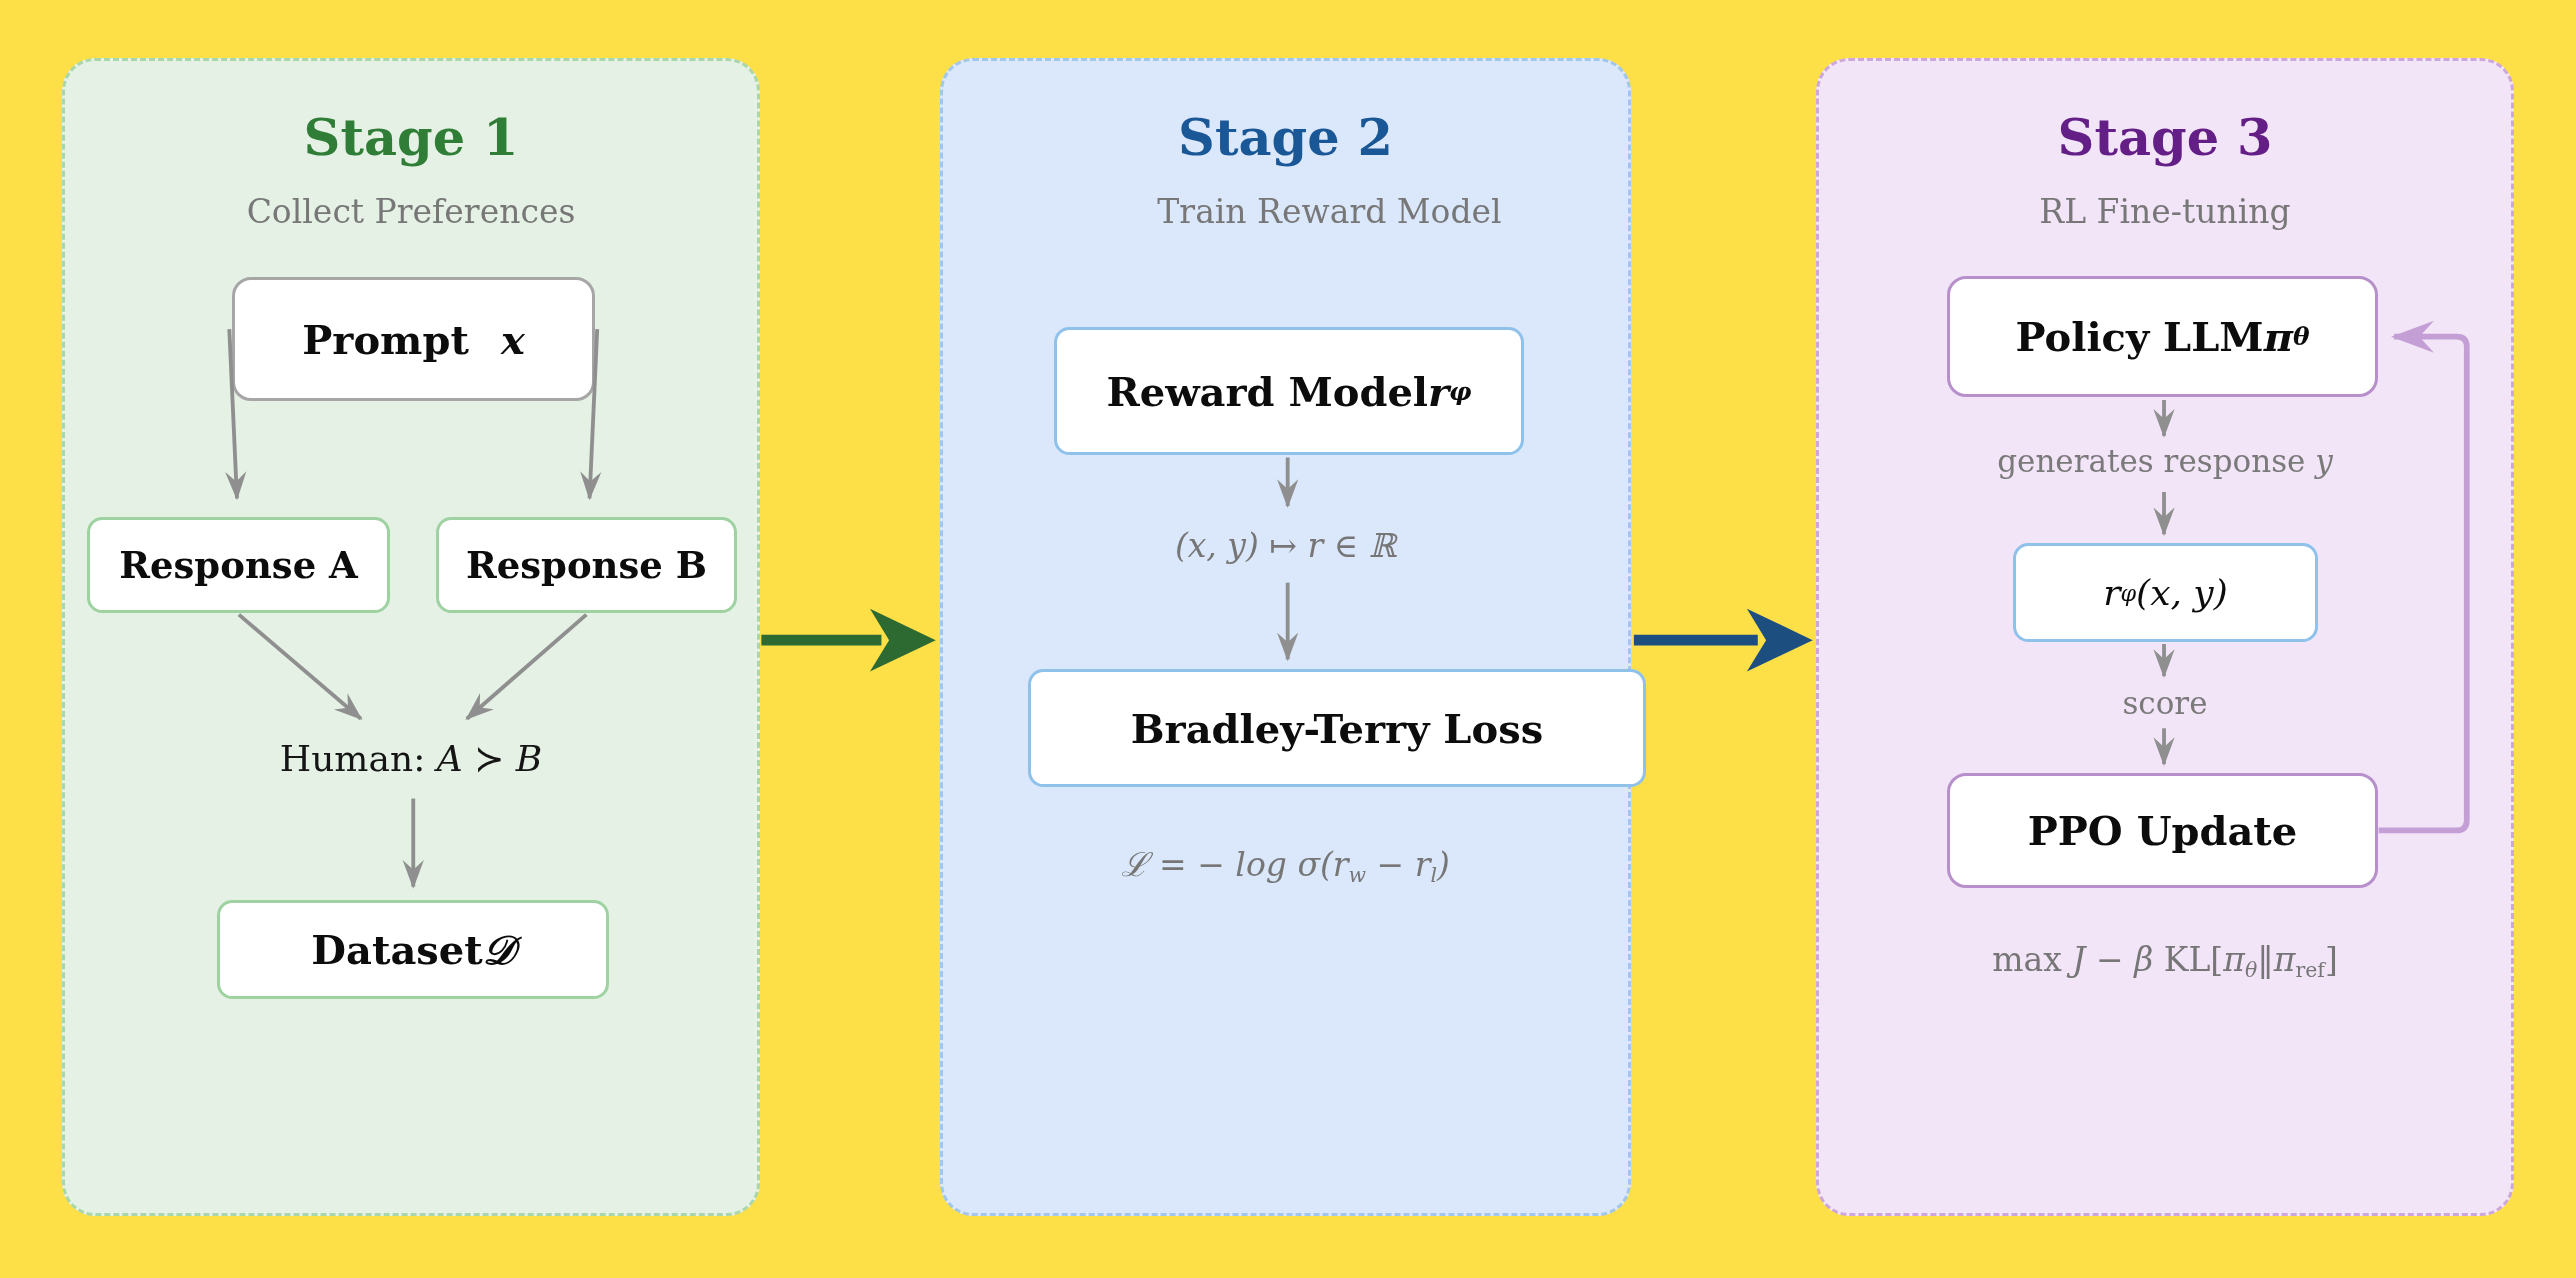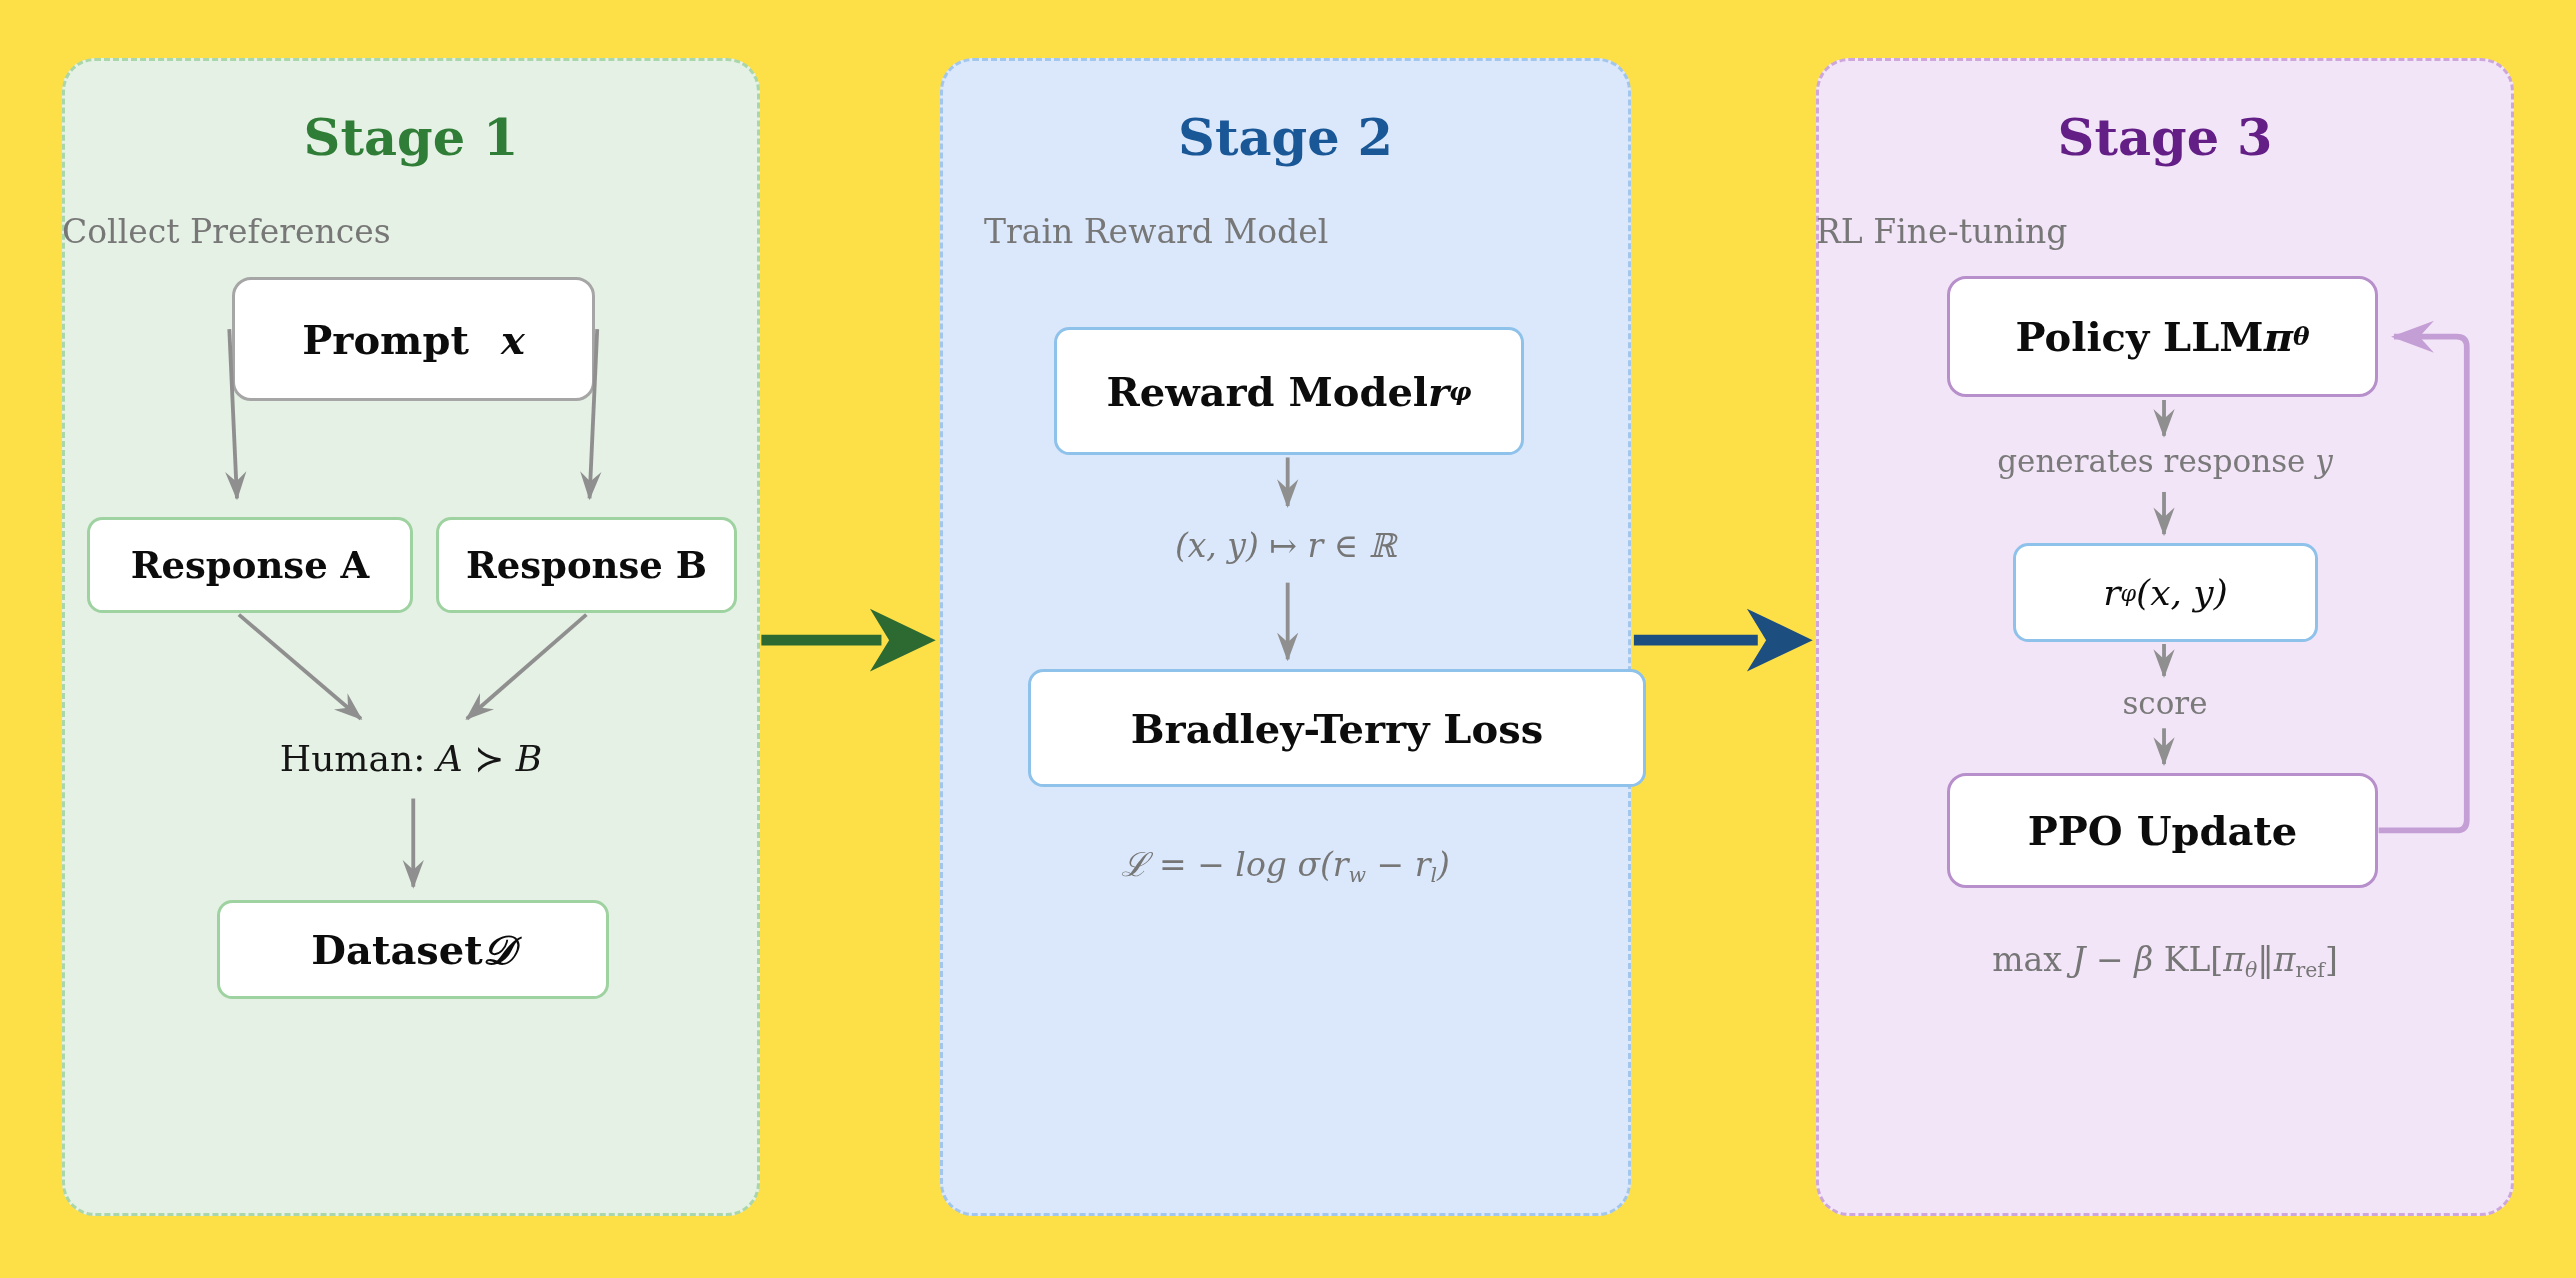--- a/index.html
+++ b/index.html
@@ -7,34 +7,34 @@
           font-family:"DejaVu Serif","Liberation Serif",serif;}
   .panel{position:absolute;top:58px;height:1158px;border-radius:33px;box-sizing:border-box;border:3.8px dashed transparent;}
   .panel.s1{left:62px;width:698px;background:#e4f1e4;border-color:#a9d6ab;}
   .panel.s2{left:940px;width:691px;background:#dbe8fb;border-color:#a2c6ec;}
   .panel.s3{left:1816px;width:698px;background:#f3e5f8;border-color:#cda7dc;}
 
   .stage-title{position:absolute;top:107px;text-align:center;font-weight:bold;font-size:51px;line-height:61px;}
   .stage-title.t1{left:62px;width:698px;color:#2f7d36;}
   .stage-title.t2{left:940px;width:691px;color:#1a5796;}
   .stage-title.t3{left:1816px;width:698px;color:#641f87;}
-  .stage-sub{position:absolute;top:192px;font-size:33px;line-height:40px;color:#777777;margin-top:20px;}
+  .stage-sub{position:absolute;top:192px;text-align:center;font-size:33px;line-height:40px;color:#777777;}
   .stage-sub.u1{left:62px;width:698px;}
   .stage-sub.u2{left:940px;width:691px;padding-left:44px;}
   .stage-sub.u3{left:1816px;width:698px;}
 
   .node{position:absolute;background:#ffffff;box-sizing:border-box;display:flex;align-items:center;justify-content:center;
         font-weight:bold;color:#0c0c0c;font-size:40px;}
   .node.gray-border{border:3.2px solid #a6a6a6;border-radius:19px;gap:32px;}
   .node.green-border{border:3.2px solid #9ed2a0;border-radius:15.3px;}
   .node.blue-border{border:3.2px solid #8fc2ea;border-radius:15.3px;}
   .node.purple-border{border:3.8px solid #b78fcb;border-radius:19px;}
 
   .prompt{left:232px;top:277px;width:363px;height:124px;}
-  .resp-a{left:87px;top:517px;width:326px;height:96px;font-size:37px;}
+  .resp-a{left:87px;top:517px;width:303px;height:96px;font-size:37px;}
   .resp-b{left:436px;top:517px;width:301px;height:96px;font-size:37px;}
   .dataset{left:217px;top:900px;width:392px;height:99px;}
   .reward{left:1054px;top:327px;width:470px;height:128px;}
   .btloss{left:1028px;top:669px;width:618px;height:118px;}
   .policy{left:1947px;top:276px;width:431px;height:121px;}
   .rphi{left:2013px;top:543px;width:305px;height:99px;font-weight:normal;font-style:italic;font-size:36px;color:#0c0c0c;}
   .ppo{left:1947px;top:773px;width:431px;height:115px;}
 
   .label{position:absolute;text-align:center;}
   .human{left:62px;width:698px;top:738px;font-size:36px;color:#151515;}

